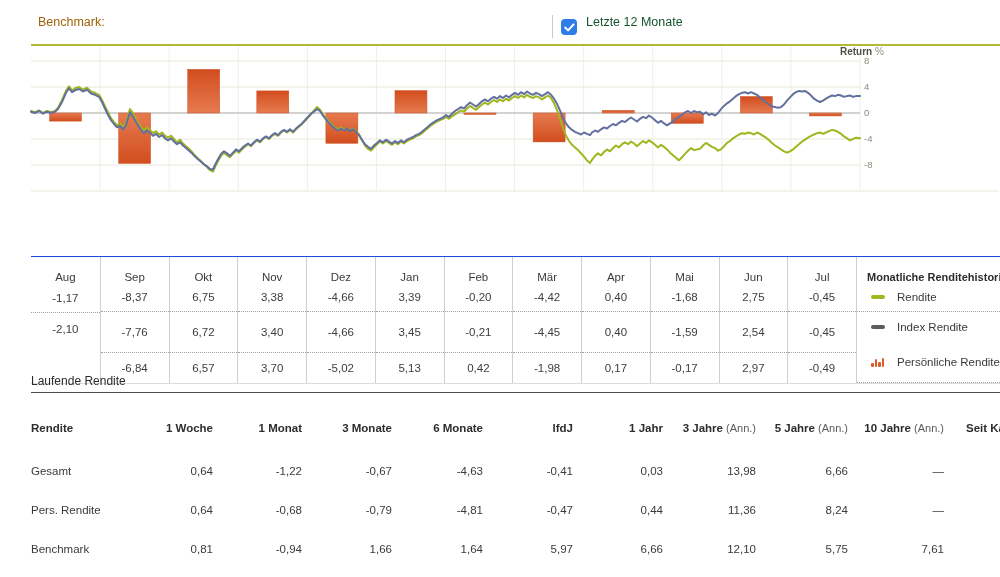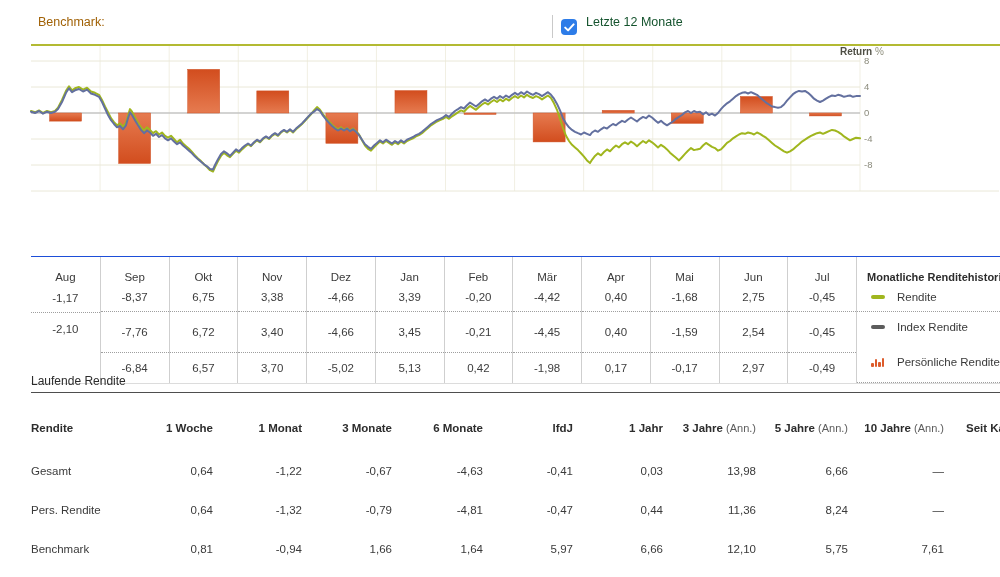--- a/index.html
+++ b/index.html
@@ -248,21 +248,21 @@
       <div class="rcell">-0,41</div>
       <div class="rcell">0,03</div>
       <div class="rcell">13,98</div>
       <div class="rcell">6,66</div>
       <div class="rcell">—</div>
       <div class="rcell last"></div>
     </div>
     <div class="rrow rbody">
       <div class="rcell first">Pers. Rendite</div>
       <div class="rcell">0,64</div>
-      <div class="rcell">-1,32</div>
+      <div class="rcell">-0,68</div>
       <div class="rcell">-0,79</div>
       <div class="rcell">-4,81</div>
       <div class="rcell">-0,47</div>
       <div class="rcell">0,44</div>
       <div class="rcell">11,36</div>
       <div class="rcell">8,24</div>
       <div class="rcell">—</div>
       <div class="rcell last"></div>
     </div>
     <div class="rrow rbody">

